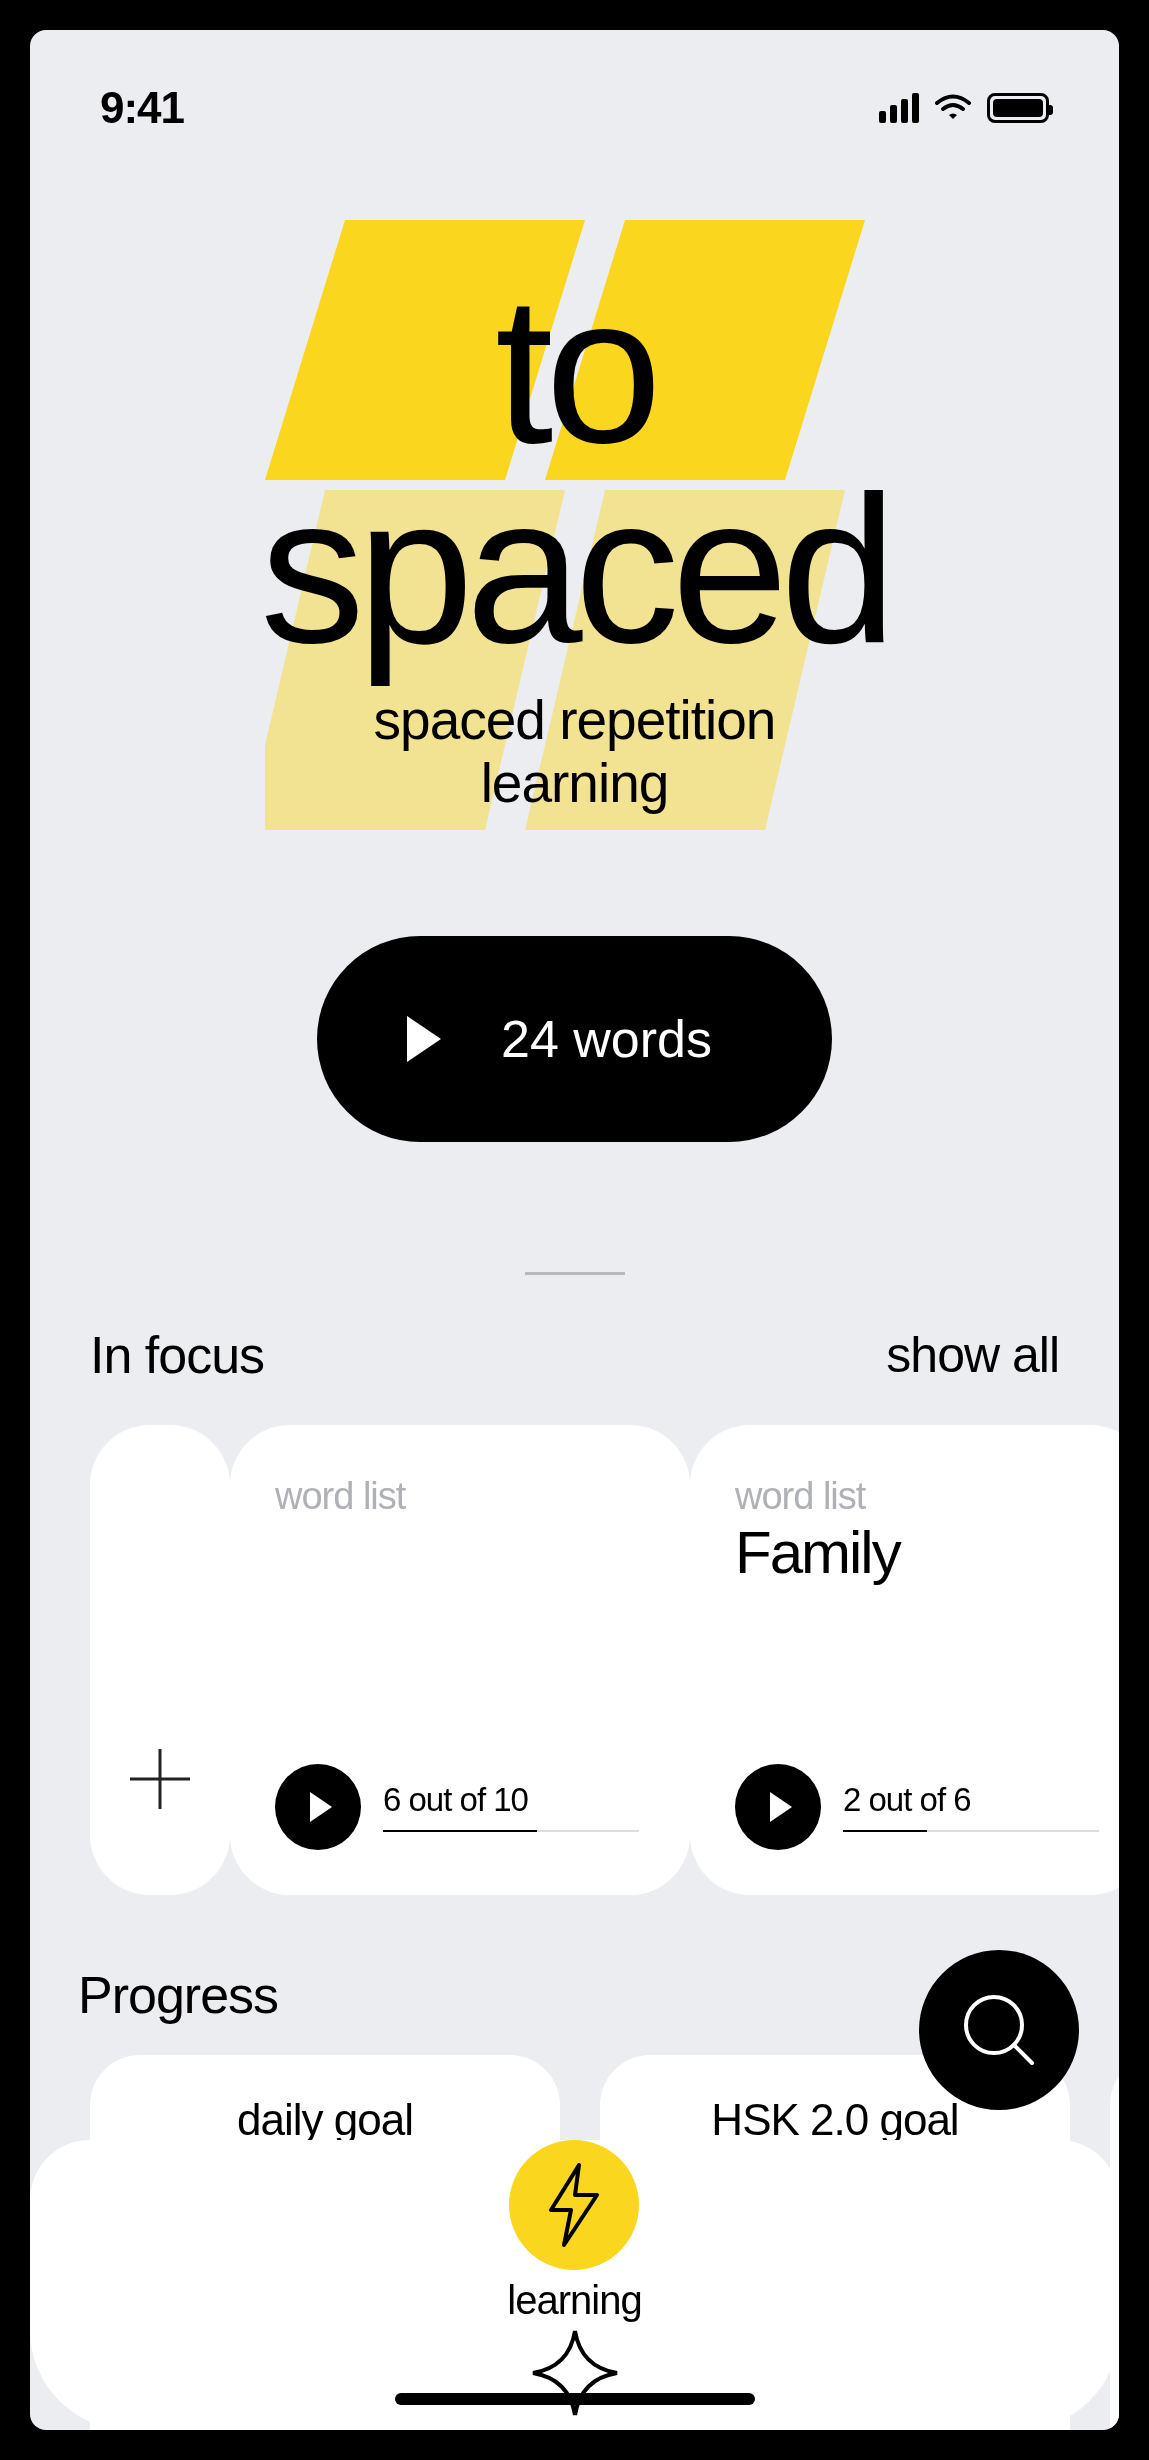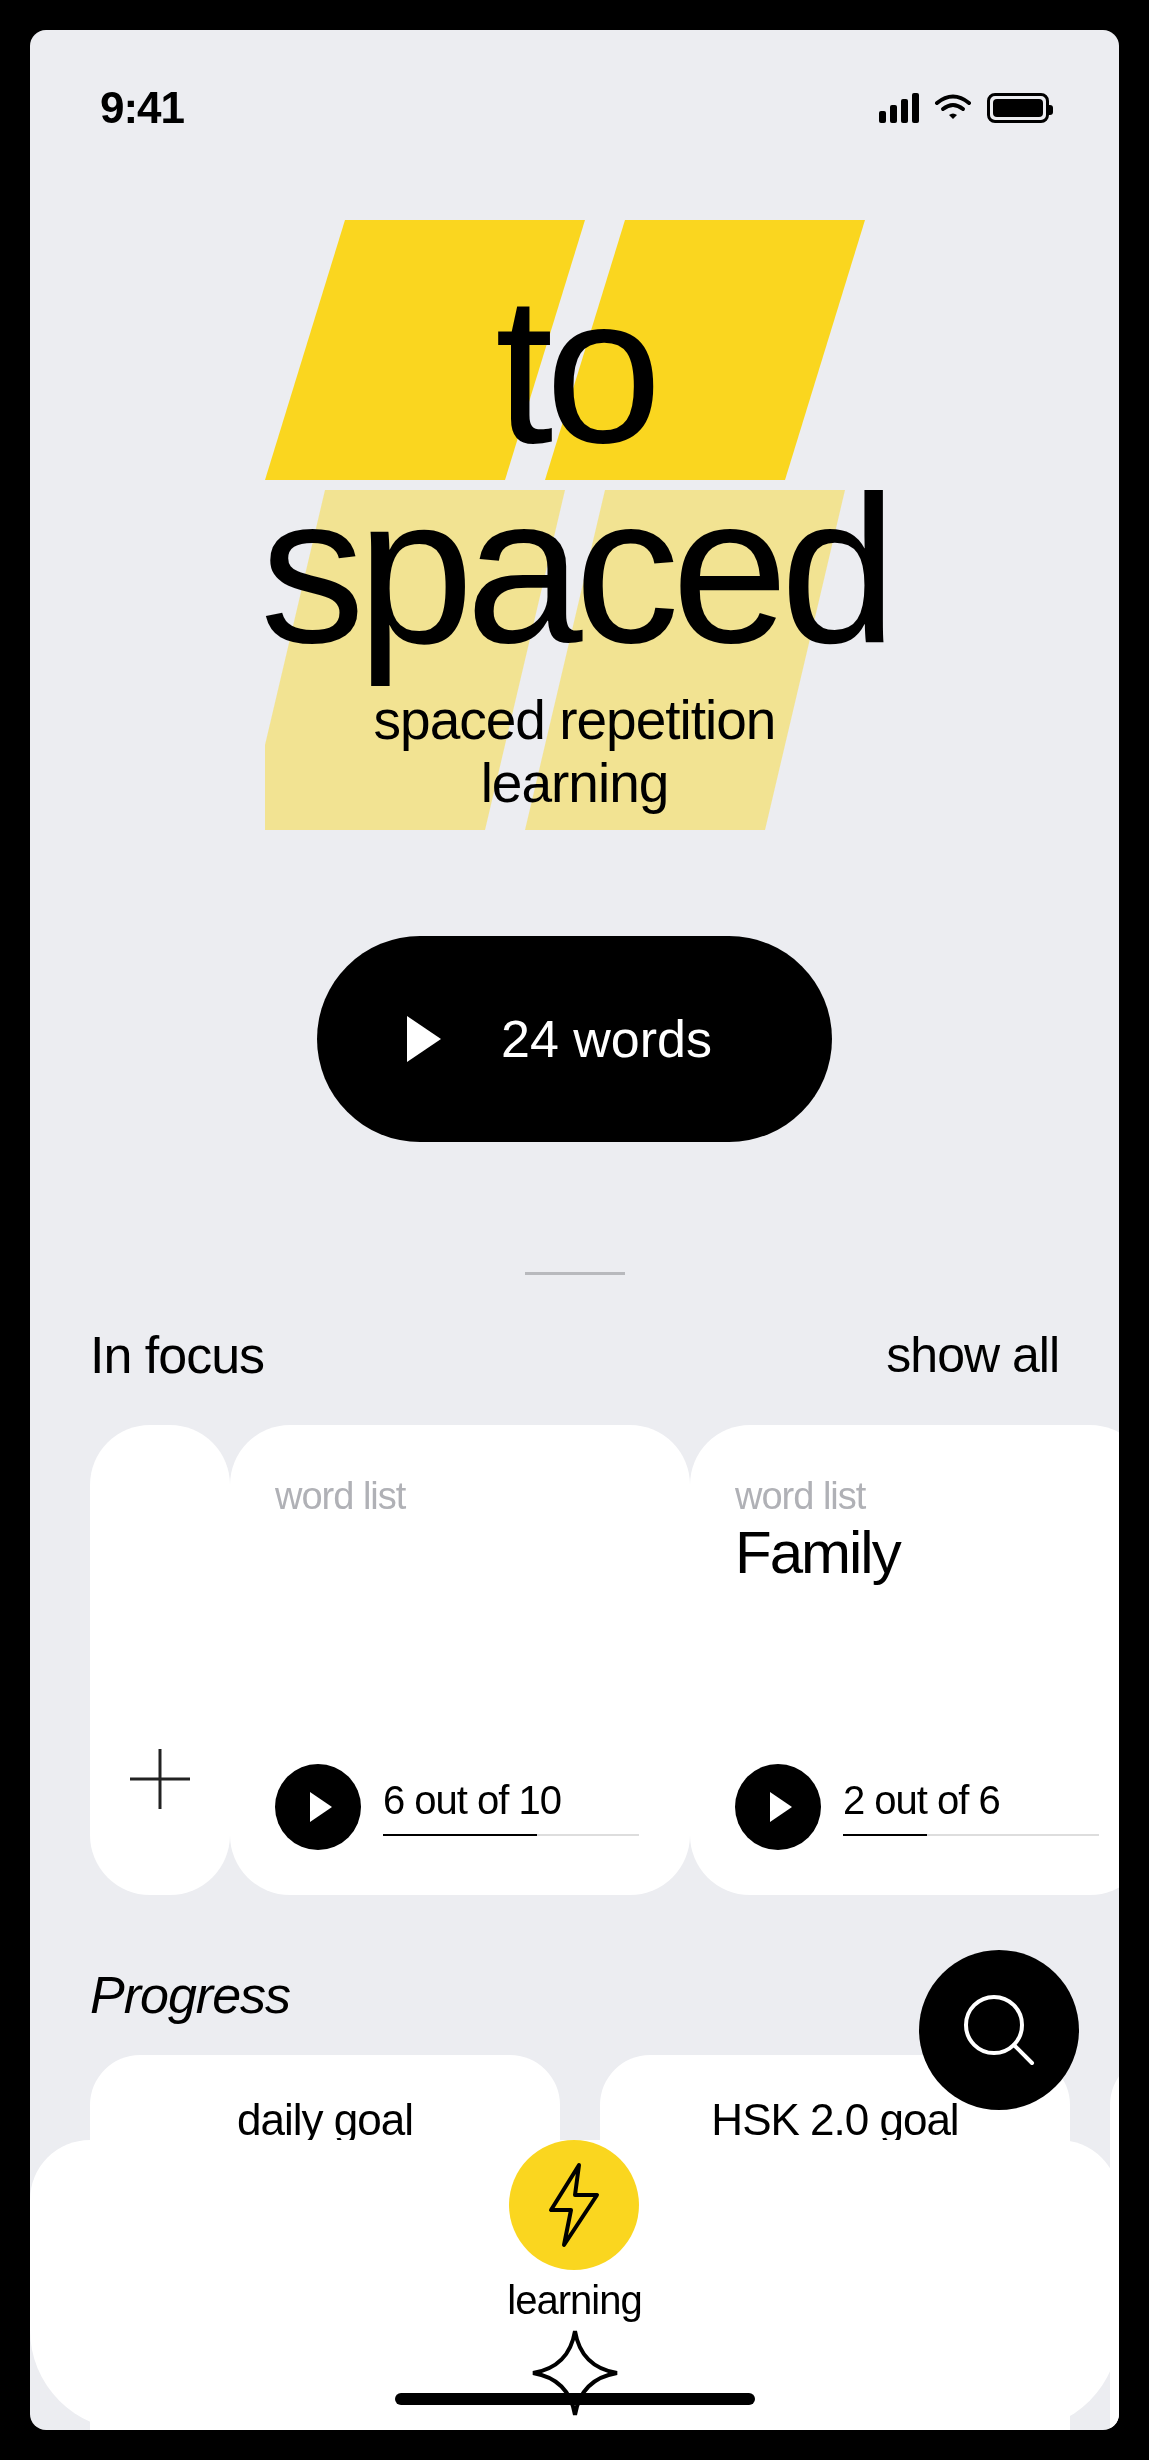--- a/index.html
+++ b/index.html
@@ -173,26 +173,26 @@
       flex-shrink: 0;
     }
     .play-circle .pt {
       width: 0; height: 0;
       border-left: 22px solid #fff;
       border-top: 15px solid transparent;
       border-bottom: 15px solid transparent;
       margin-left: 5px;
     }
     .progress-wrap { flex:1; margin-right:6px; }
-    .progress-text { font-size: 40px; letter-spacing: -1px; margin-bottom: 11px; }
+    .progress-text { font-size: 33px; letter-spacing: -1px; margin-bottom: 11px; }
     .progress-bar { height: 2px; background: #ddd; position: relative; }
     .progress-fill { height: 100%; background: #000; }
 
     .progress-section-title {
-      font-size: 52px; padding: 70px 60px 30px; letter-spacing: -1px; font-style: italic;
+      font-size: 52px; padding: 70px 48px 30px; letter-spacing: -1px;
     }
     .progress-row {
       display: flex;
       gap: 40px;
       padding: 0 0 0 60px;
       overflow: hidden;
     }
     .progress-card {
       flex: 0 0 470px;
       height: 450px;

